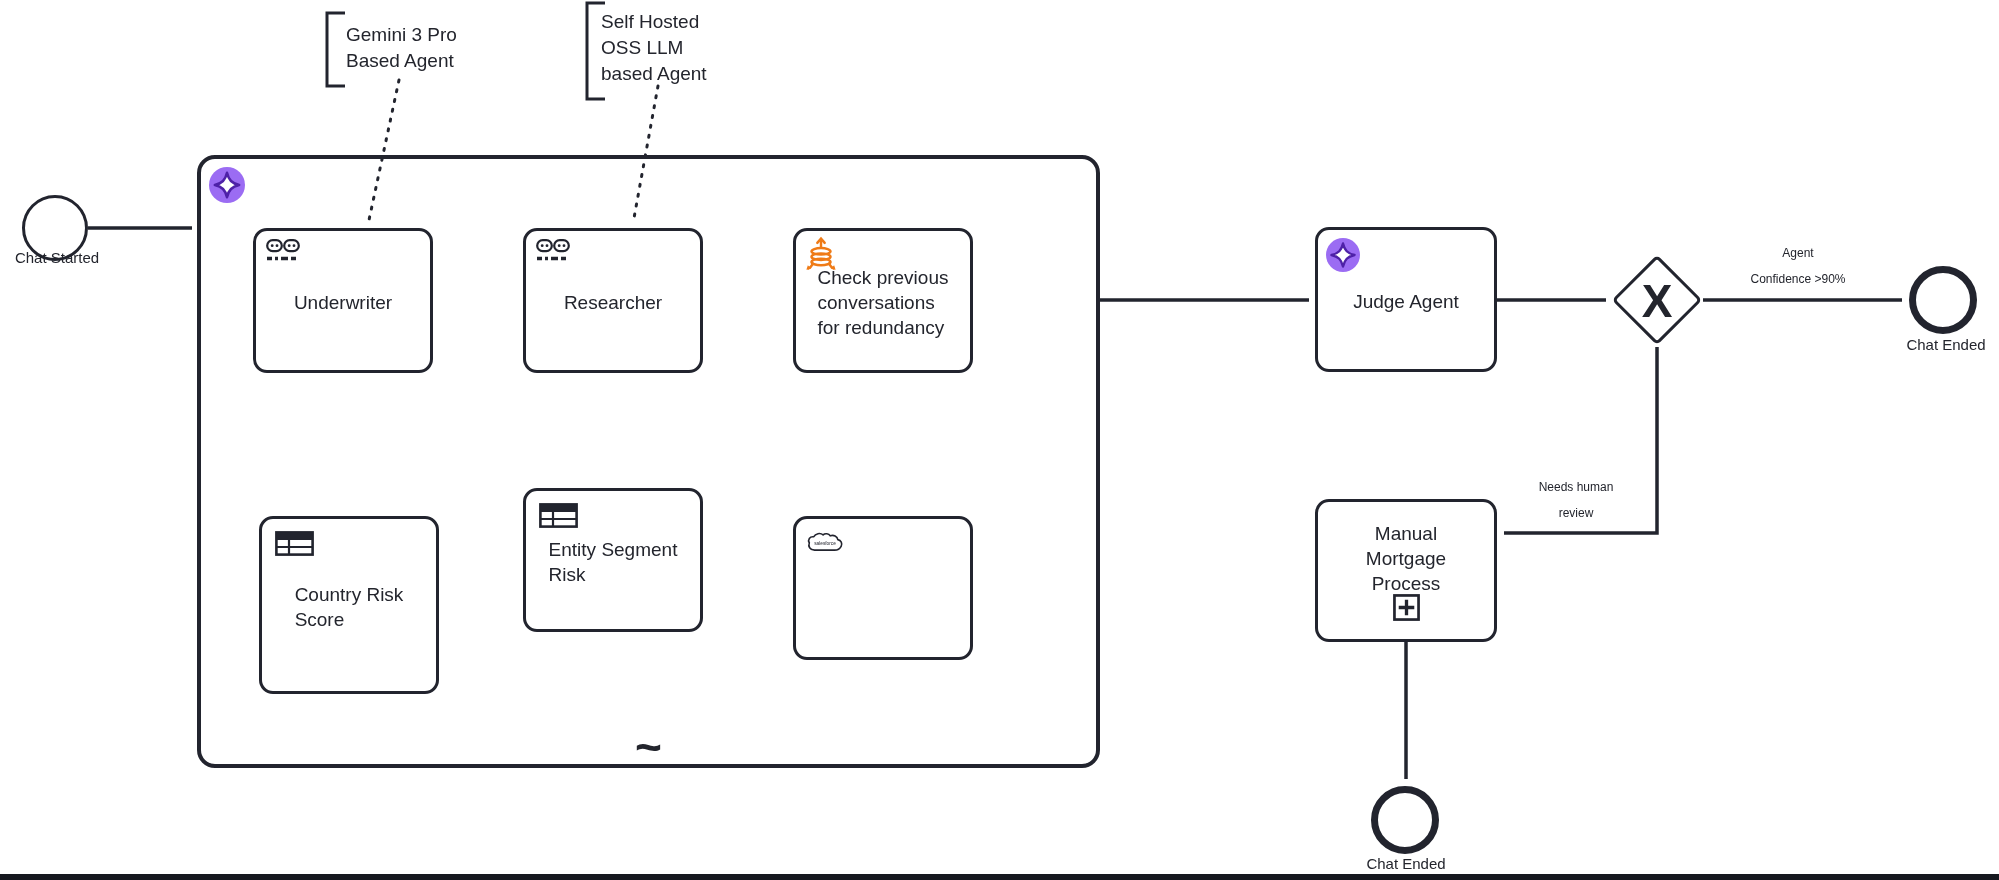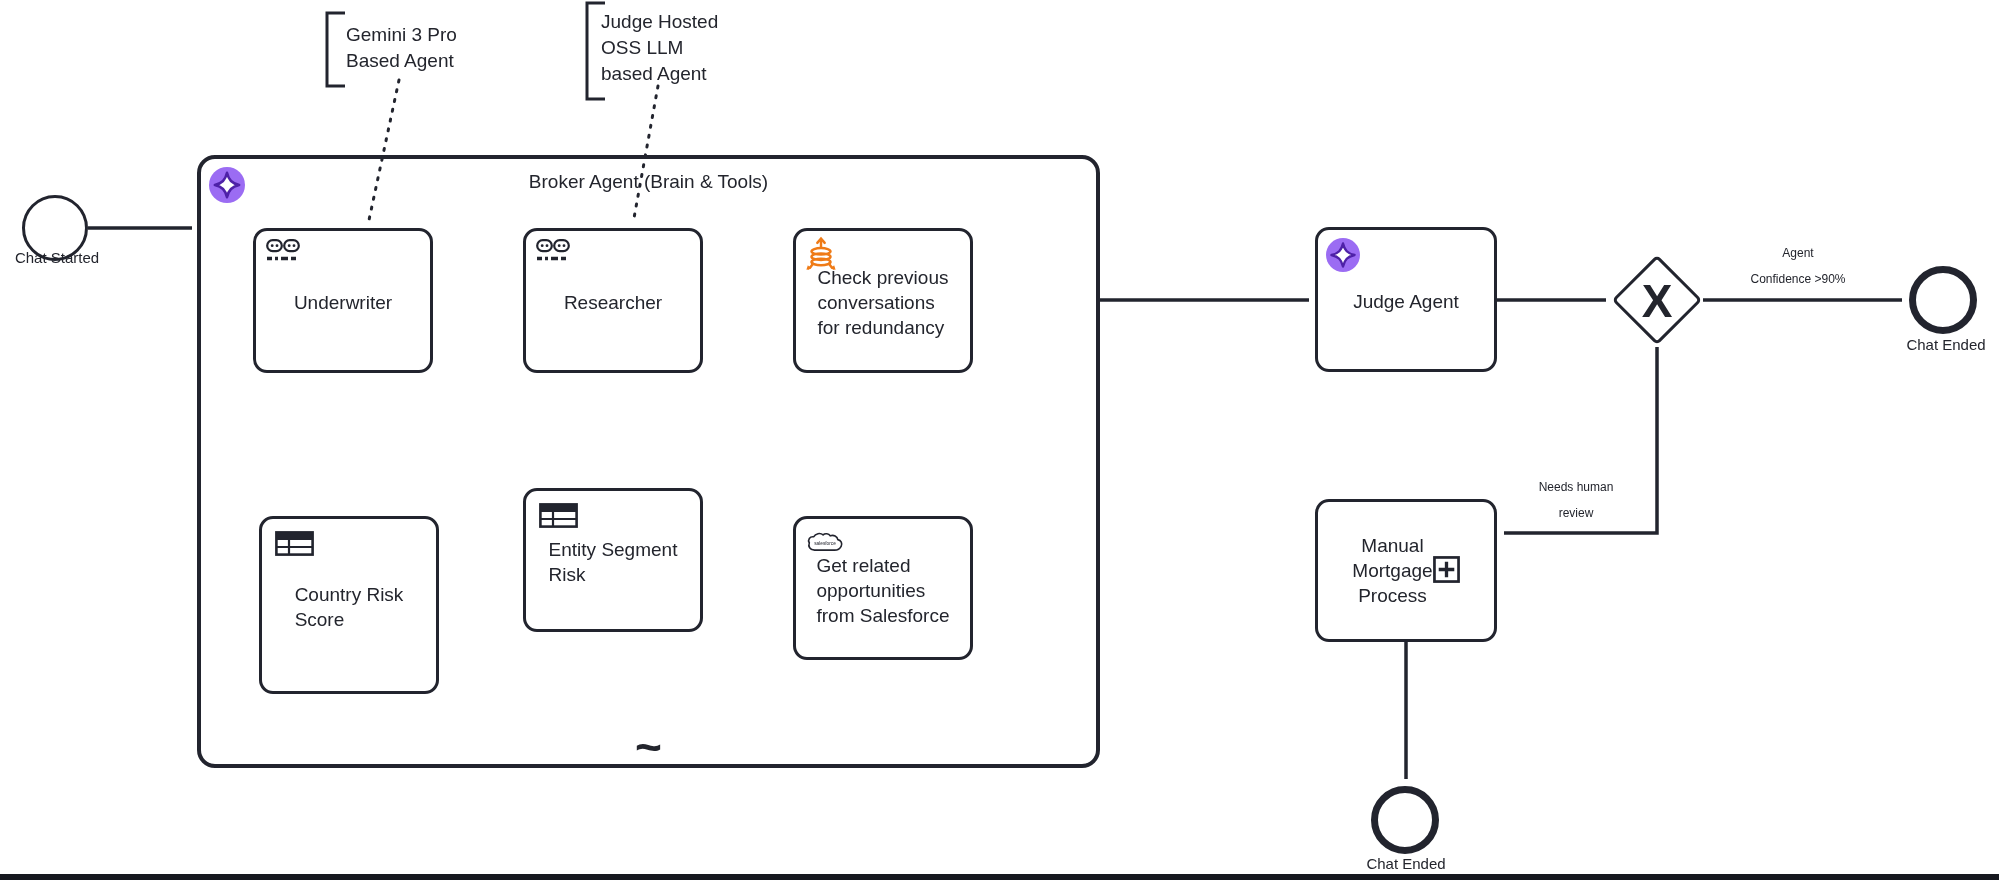--- a/index.html
+++ b/index.html
@@ -48,21 +48,21 @@
     display:flex;align-items:center;justify-content:center;
     font-size:46px;font-weight:bold;padding-top:2px;
   }
 
   .edge-label{position:absolute;font-size:12px;line-height:26px;text-align:center;
               transform:translateX(-50%);white-space:pre-line}
 
   .manual-box{
     position:absolute;left:1315px;top:499px;width:182px;height:143px;background:#fff;
     border:3.5px solid var(--stroke,#22242e);border-radius:14px;
-    display:flex;align-items:center;justify-content:center;
+    display:flex;flex-direction:column;align-items:center;justify-content:center;
     text-align:center;
   }
   .judge-box{
     position:absolute;left:1315px;top:227px;width:182px;height:145px;background:#fff;
     border:3.5px solid var(--stroke,#22242e);border-radius:14px;
     display:flex;align-items:center;justify-content:center;text-align:center;
   }
   .bottom-bar{position:absolute;left:0;bottom:0;width:100%;height:6px;background:var(--bottom_bar,#16181f)}
 </style>
 </head>
@@ -81,29 +81,28 @@
   <path d="M 1657 347 V 533 H 1504" marker-end="url(#arrow)"></path>
   <path d="M 1406 642 V 779" marker-end="url(#arrow)"></path>
   <path class="dotted" d="M 399 80 L 369 220"></path>
   <path class="dotted" d="M 658 86 L 634 218"></path>
   <path class="bracket" d="M 345 13 H 327 V 86 H 345"></path>
   <path class="bracket" d="M 605 3 H 587 V 99 H 605"></path>
 </svg>
 
 <div class="anno-text" style="left:346px;top:22px"><span>Gemini 3 Pro
 Based Agent</span></div>
-<div class="anno-text" style="left:601px;top:9px"><span>Judge Hosted
+<div class="anno-text" style="left:601px;top:9px"><span>Self Hosted
 OSS LLM
 based Agent</span></div>
 
 <div class="event" style="left:22px;top:195px;width:66px;height:66px"></div>
 <div class="event-label" style="left:57px;top:247px">Chat Started</div>
 
 <div class="bigbox">
-  <span class="bigbox-title">Broker Agent (Brain &amp; Tools)</span>
   <span class="sparkle" style="left:8px;top:8px">
     <svg width="36" height="36" viewBox="0 0 34 34">
         <circle cx="17" cy="17" r="17" fill="#9b6cf3"></circle>
       <path d="M17 5.5 C18.6 12.4 21.6 15.4 28.5 17 C21.6 18.6 18.6 21.6 17 28.5 C15.4 21.6 12.4 18.6 5.5 17 C12.4 15.4 15.4 12.4 17 5.5 Z" fill="#fff" stroke="#4e21a8" stroke-width="2.4" stroke-linejoin="round"></path>
       </svg>
   </span>
   <span class="adhoc">~</span>
 </div>
 
 <div class="task" style="left:253px;top:228px">
@@ -183,23 +182,20 @@
 Risk</span>
 </div>
 
 <div class="task" style="left:793px;top:516px;height:144px">
   <span class="task-icon" style="left:10px;top:13px">
     <svg width="38" height="21" viewBox="0 0 40 22">
       <path d="M9 19 C4 19 2 15 3.5 11.5 C1.5 8 4 4.5 8 5 C10 1.5 15 0.5 18 3 C20 1 24 1.5 25.5 4 C29 2.5 33 4.5 33.5 8 C37 8.5 38.5 12 37 15 C35.5 18 32 19 30 19 Z" fill="#fff" stroke="#22242e" stroke-width="1.7" stroke-linejoin="round"></path>
       <text x="20" y="13.5" text-anchor="middle" font-size="5" fill="#22242e">salesforce</text>
     </svg>
   </span>
-  <span class="task-label">Get related
-opportunities
-from Salesforce</span>
 </div>
 
 <div class="judge-box">
   <span class="sparkle" style="position:absolute;left:8px;top:8px">
     <svg width="34" height="34" viewBox="0 0 34 34">
         <circle cx="17" cy="17" r="17" fill="#9b6cf3"></circle>
       <path d="M17 5.5 C18.6 12.4 21.6 15.4 28.5 17 C21.6 18.6 18.6 21.6 17 28.5 C15.4 21.6 12.4 18.6 5.5 17 C12.4 15.4 15.4 12.4 17 5.5 Z" fill="#fff" stroke="#4e21a8" stroke-width="2.4" stroke-linejoin="round"></path>
       </svg>
   </span>
   <span class="task-label">Judge Agent</span>

